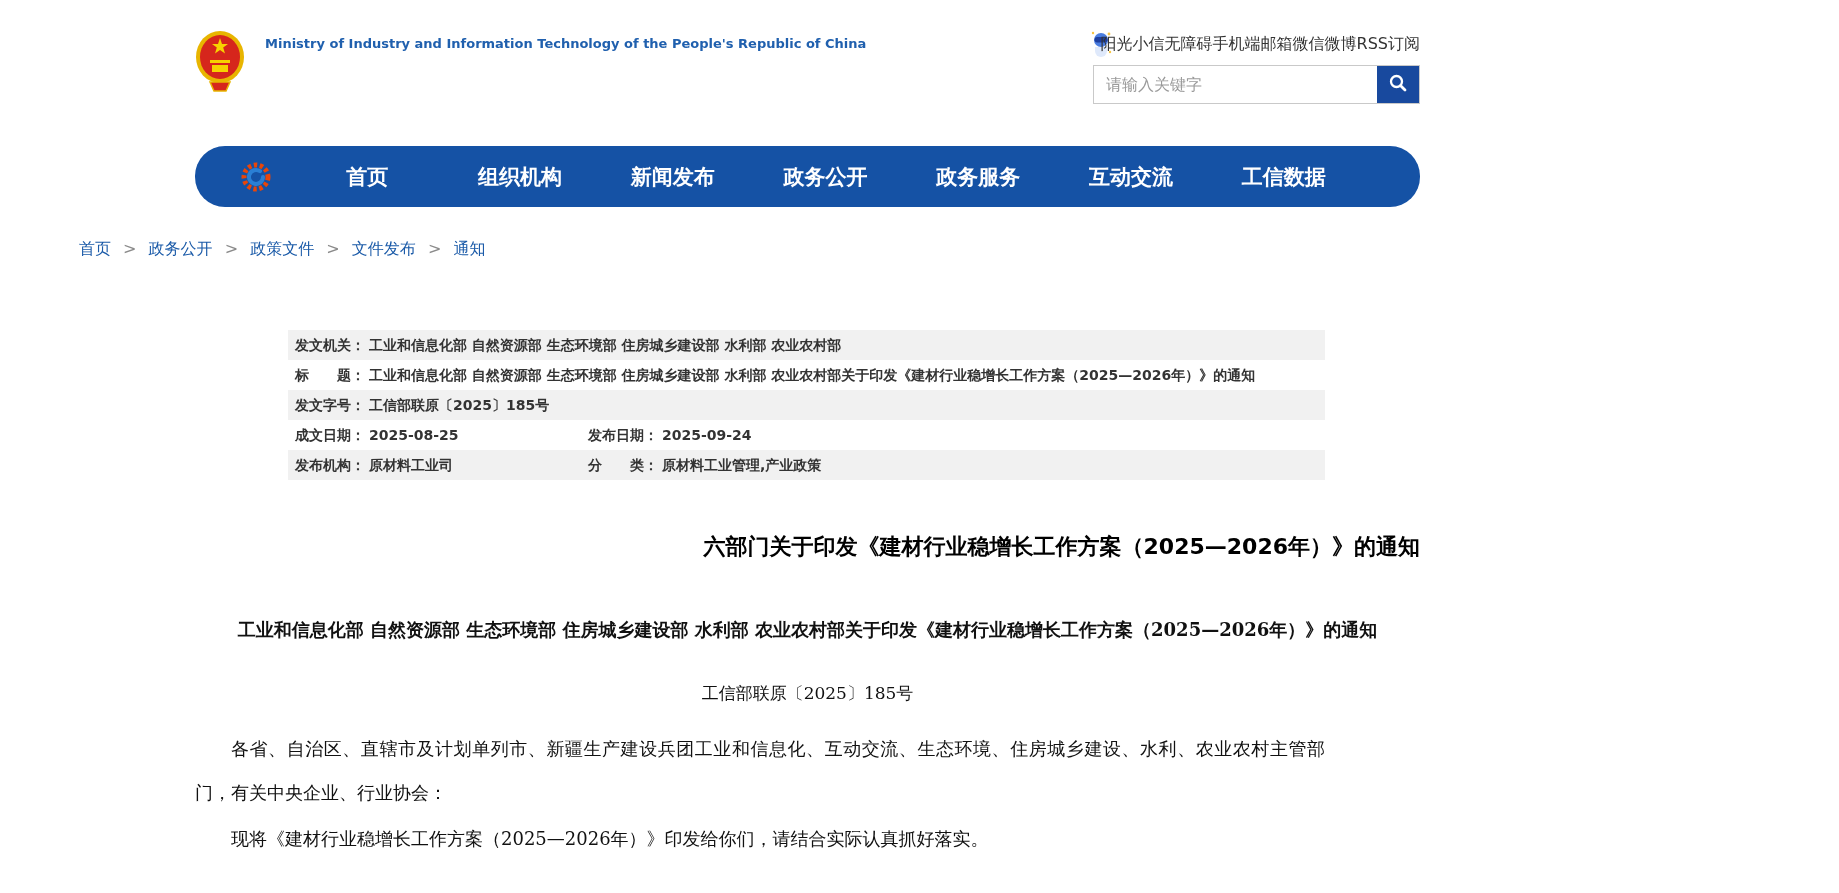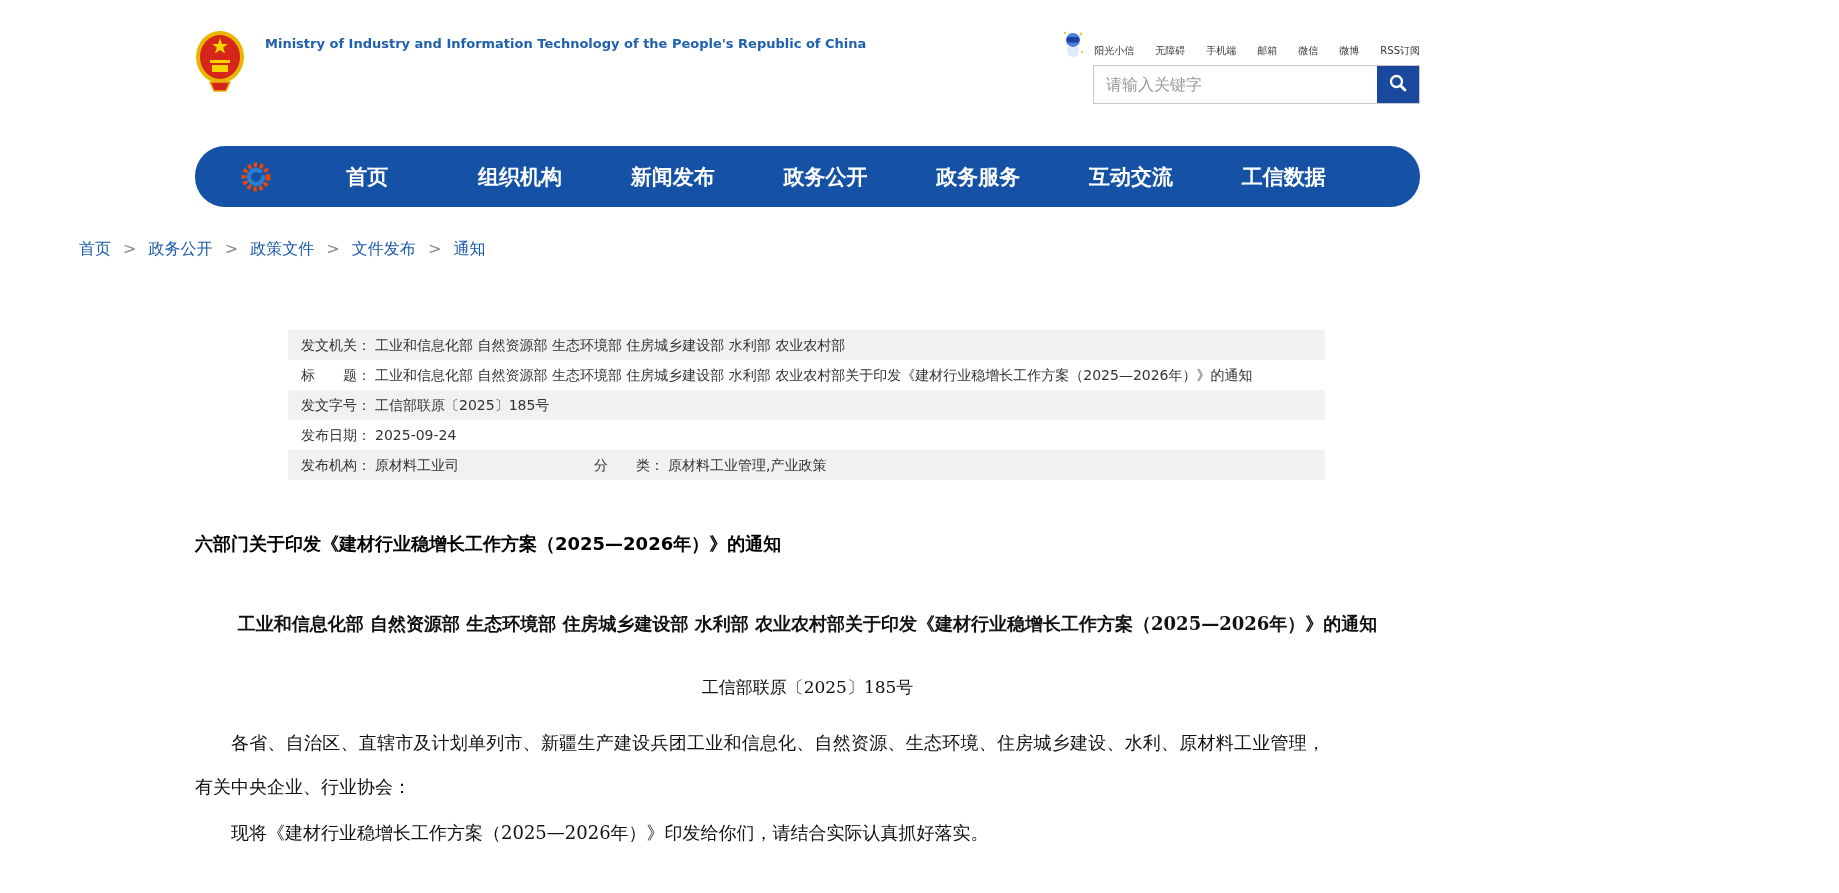--- a/index.html
+++ b/index.html
@@ -11,21 +11,21 @@
   .container { width:1225px; margin-left:195px; position:relative; }
 
   
   .header { height:138px; }
   .brand { position:absolute; left:0; top:30px; display:flex; align-items:flex-start; }
   .brand-emblem { margin-right:20px; }
   .brand-text { padding-top:2px; }
   .brand-title { font-size:37px; font-weight:bold; color:#2060ae; letter-spacing:1px; line-height:1.3; }
   .brand-sub { font-size:13px; font-weight:bold; color:#2060ae; margin-top:4px; }
 
-  .utilities { position:absolute; right:0; top:30px; display:flex; align-items:flex-end; gap:21px; font-size:10px; color:#333; }
+  .utilities { position:absolute; right:0; top:30px; display:flex; align-items:center; font-size:16px; color:#333; }
   .utilities a { color:#333; text-decoration:none; cursor:pointer; }
   .mascot { display:inline-flex; margin-right:-12px; }
 
   .searchbox {
     position:absolute; right:0; top:65px; width:327px; height:39px;
     border:1px solid #c9c9c9; display:flex; background:#fff;
   }
   .searchbox input {
     flex:1; border:none; outline:none; padding:0 12px; font-size:16px; color:#333;
     font-family:"DejaVu Sans","Liberation Sans",sans-serif;
@@ -44,28 +44,28 @@
   .nav-item { flex:1; text-align:center; color:#fff; font-size:21px; font-weight:bold;
     text-decoration:none; cursor:pointer; white-space:nowrap; }
 
   
   .breadcrumb { margin:32px 0 0 79px; font-size:16px; }
   .breadcrumb a { color:#1a5aa8; text-decoration:none; cursor:pointer; }
   .crumb-sep { color:#8a8a8a; margin:0 7px; }
 
   
   .meta { margin:70px 0 0 93px; width:1037px; font-size:14px; color:#333; }
-  .meta-row { min-height:30px; display:flex; padding-left:13px; line-height:30px; white-space:nowrap; }
+  .meta-row { min-height:30px; display:flex; padding-left:7px; line-height:30px; white-space:nowrap;font-weight:bold; }
   .meta-row.gray { background:#f1f1f1; }
   .meta-label { margin-right:4px; }
   .meta-pair-first { width:293px; display:flex; }
 
   
   .article-title {
-    text-align:left; margin-top:52px; font-size:18px; font-weight:bold; color:#000;
+    text-align:right; margin-top:52px; font-size:22px; font-weight:bold; color:#000;
     font-family:"DejaVu Sans","Liberation Sans",sans-serif;
   }
   .article-subtitle {
     text-align:center; margin-top:56px; font-size:18px; font-weight:bold; color:#111;
     font-family:"DejaVu Serif","Liberation Serif",serif;
   }
   .doc-number {
     text-align:center; margin-top:40px; font-size:17px; color:#111;
     font-family:"DejaVu Serif","Liberation Serif",serif;
   }
@@ -168,38 +168,42 @@
       </div>
       <div class="meta-row">
         <span class="meta-label">标　　题：</span>
         <span>工业和信息化部 自然资源部 生态环境部 住房城乡建设部 水利部 农业农村部关于印发《建材行业稳增长工作方案（2025—2026年）》的通知</span>
       </div>
       <div class="meta-row gray">
         <span class="meta-label">发文字号：</span>
         <span>工信部联原〔2025〕185号</span>
       </div>
       <div class="meta-row">
+        <span class="meta-pair-first">
+          <span class="meta-label">成文日期：</span>
+          <span>2025-08-25</span>
+        </span>
         <span class="meta-label">发布日期：</span>
         <span>2025-09-24</span>
       </div>
       <div class="meta-row gray">
         <span class="meta-pair-first">
           <span class="meta-label">发布机构：</span>
           <span>原材料工业司</span>
         </span>
         <span class="meta-label">分　　类：</span>
         <span>原材料工业管理,产业政策</span>
       </div>
     </div>
 
     <h1 class="article-title">六部门关于印发《建材行业稳增长工作方案（2025—2026年）》的通知</h1>
 
     <div class="article-subtitle">工业和信息化部 自然资源部 生态环境部 住房城乡建设部 水利部 农业农村部关于印发《建材行业稳增长工作方案（2025—2026年）》的通知</div>
 
     <div class="doc-number">工信部联原〔2025〕185号</div>
 
     <div class="body-text">
-      <p>各省、自治区、直辖市及计划单列市、新疆生产建设兵团工业和信息化、自然资源、生态环境、住房城乡建设、水利、原材料工业管理，有关中央企业、行业协会：</p>
+      <p>各省、自治区、直辖市及计划单列市、新疆生产建设兵团工业和信息化、互动交流、生态环境、住房城乡建设、水利、农业农村主管部门，有关中央企业、行业协会：</p>
       <p>现将《建材行业稳增长工作方案（2025—2026年）》印发给你们，请结合实际认真抓好落实。</p>
     </div>
 
   </div>
 </div>
 
 </body></html>

